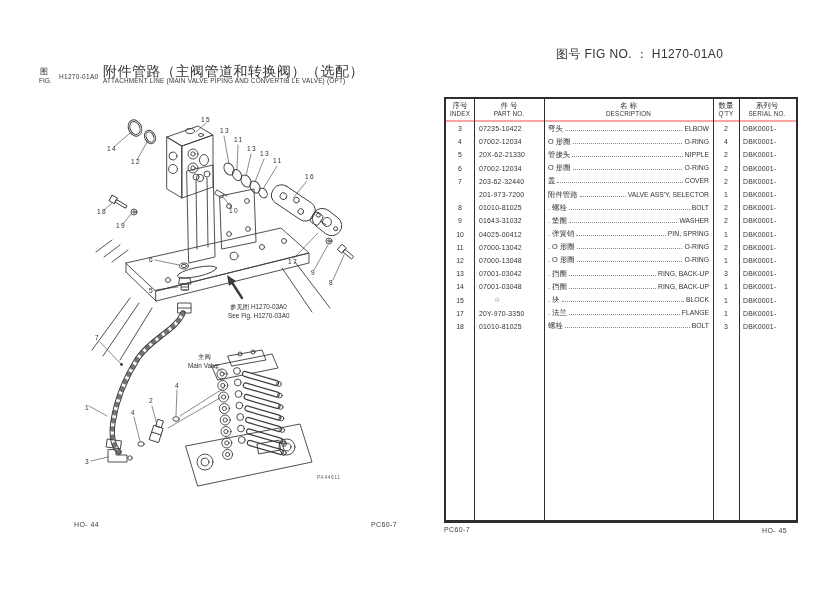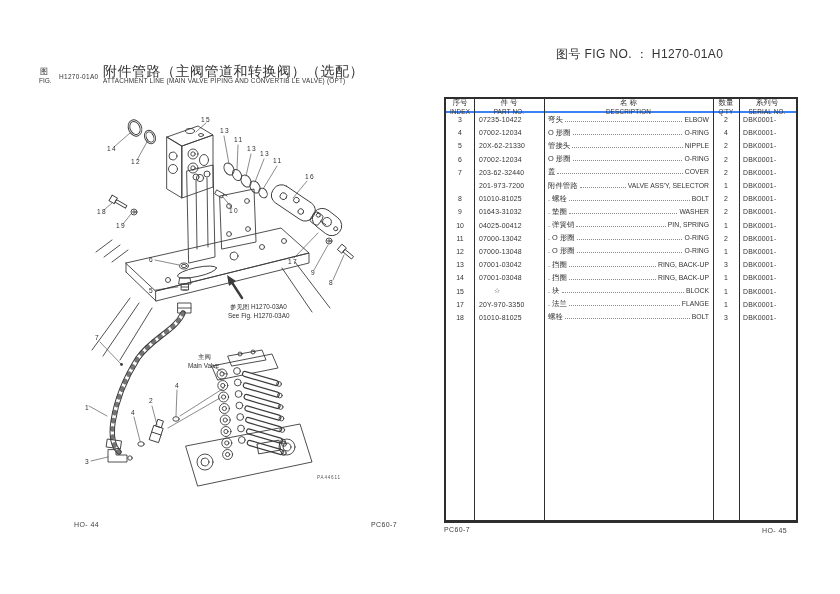--- a/index.html
+++ b/index.html
@@ -16,21 +16,21 @@
   .fig-no{left:556px;top:46px;font-size:12px;letter-spacing:.4px;}
   
   .f{font-size:7px;color:#3d3d3d;letter-spacing:.4px;}
   .f-hl{left:74px;top:521px;} .f-ml{left:371px;top:521px;}
   .f-mr{left:444px;top:526px;} .f-hr{left:762px;top:527px;}
   
   .ptable{position:absolute;left:444px;top:97px;width:354px;height:426px;
           border:2px solid #2e2e2e;border-bottom-width:3px;box-sizing:border-box;}
   .vline{position:absolute;top:0;bottom:0;width:1px;background:#2e2e2e;}
   .thead{display:grid;grid-template-columns:28px 70px 169px 26px 56px;
-         height:14px;border-bottom:2px solid #3b82f6;box-sizing:border-box;}
+         height:23px;border-bottom:2px solid #fca5a5;box-sizing:border-box;}
   .hcell{display:flex;flex-direction:column;align-items:center;justify-content:center;line-height:1.15;}
   .hcn{font-size:7.5px;} .hen{font-size:6.3px;letter-spacing:.2px;}
   .tbody{position:relative;}
   .trow{display:grid;grid-template-columns:28px 70px 169px 26px 56px;height:13.2px;
         align-items:center;font-size:6.9px;color:#333;}
   .cell{overflow:hidden;white-space:nowrap;}
   .c-idx{text-align:center;}
   .c-part{padding-left:5px;letter-spacing:.2px;}
   .c-part.star{padding-left:20px;}
   .c-desc{display:flex;align-items:baseline;padding:0 4px 0 4px;}

